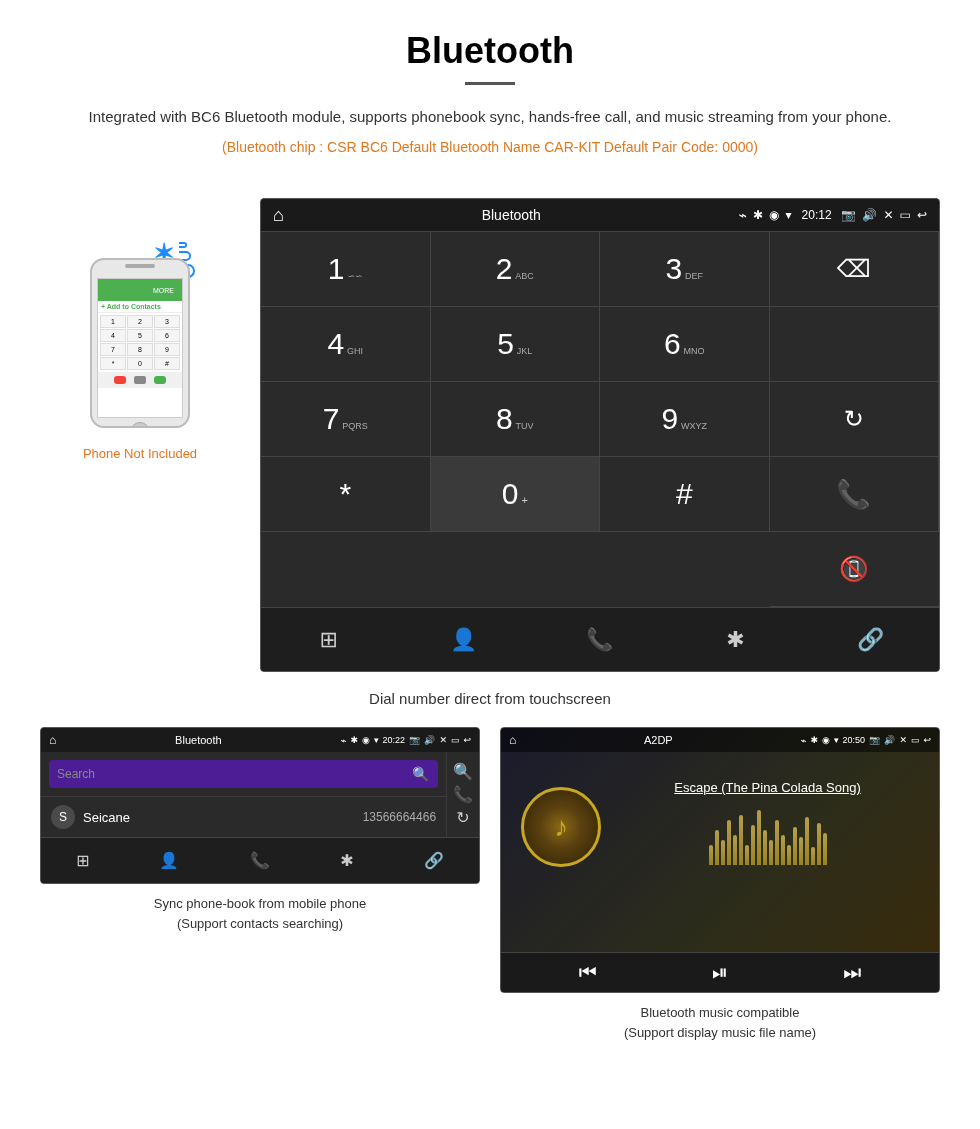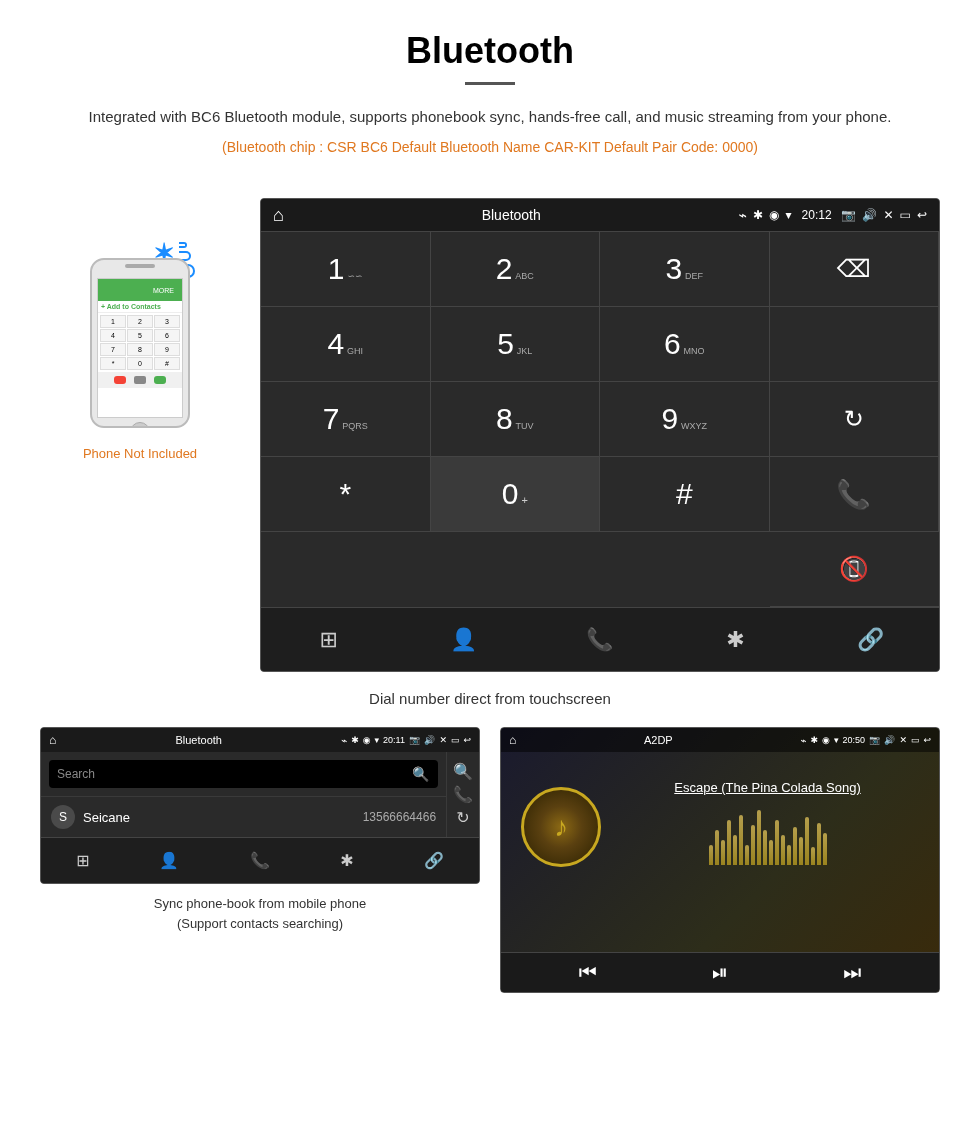--- a/index.html
+++ b/index.html
@@ -243,21 +243,21 @@
       text-align: center;
       font-size: 11px;
     }
     .small-status-icons {
       display: flex;
       gap: 4px;
       font-size: 9px;
     }
     .phonebook-search {
       margin: 8px;
-      background: #000000;
+      background: #4c1d95;
       border-radius: 4px;
       height: 28px;
       display: flex;
       align-items: center;
       padding: 0 8px;
       color: #999;
       font-size: 12px;
       justify-content: space-between;
     }
     .phonebook-contact {
@@ -551,21 +551,21 @@
     <div class="small-screen">
 
       <div class="small-status">
         <span style="font-size:12px;">⌂</span>
         <span class="small-status-title">Bluetooth</span>
         <span style="font-size:10px; margin-right:4px;">⌁</span>
         <div class="small-status-icons">
           <span>✱</span>
             <span>◉</span>
             <span>▾</span>
-          <span>20:11</span>
+          <span>20:22</span>
           <span>📷</span>
             <span>🔊</span>
             <span>✕</span>
             <span>▭</span>
             <span>↩</span>
         </div>
       </div>
       <div style="display:flex;">
         <div style="flex:1;">
 
@@ -655,14 +655,17 @@
           </div>
         </div>
       </div>
 
       <div class="music-controls">
         <span class="music-btn">⏮</span>
         <span class="music-btn">⏯</span>
         <span class="music-btn">⏭</span>
       </div>
     </div>
+    <div class="screen-caption">
+      <span>Bluetooth music compatible<br>(Support display music file name)</span>
+    </div>
   </div>
 </div>
 
 </body></html>

